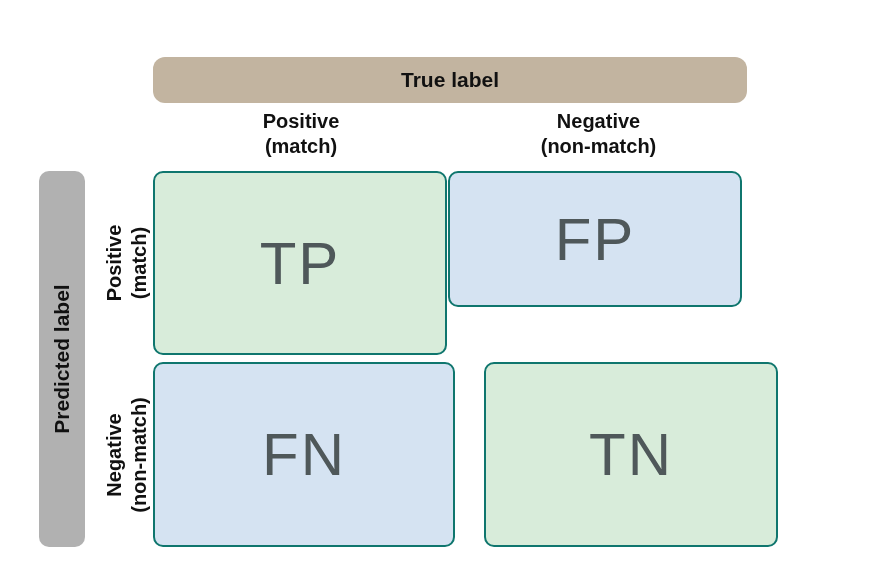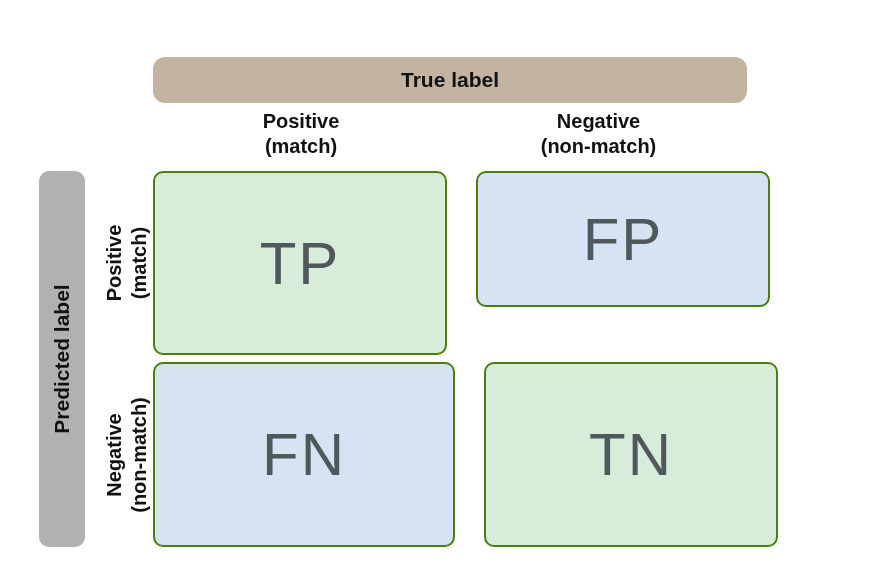--- a/index.html
+++ b/index.html
@@ -56,33 +56,33 @@
     font-size: 20px; font-weight: bold; color: #111111;
     line-height: 25px;
     display: flex; flex-direction: column; justify-content: center;
   }
   .row-head.r1 { left: 34px; top: 237px; }
   .row-head.r2 { left: 34px; top: 429px; }
 
   
   .cell {
     position: absolute;
-    border: 2px solid #4d7c0f;
+    border: 2px solid #0f766e;
     border-radius: 10px;
     box-sizing: border-box;
     display: flex; align-items: center; justify-content: center;
   }
   .cell .cell-label {
     font-size: 60px;
     font-weight: 400;
     letter-spacing: 2px;
     color: #4f585a;
   }
   .cell.tp { left: 153px; top: 171px; width: 294px; height: 184px; }
-  .cell.fp { left: 476px; top: 171px; width: 294px; height: 136px; }
+  .cell.fp { left: 448px; top: 171px; width: 294px; height: 136px; }
   .cell.fn { left: 153px; top: 362px; width: 302px; height: 185px; }
   .cell.tn { left: 452px; top: 362px; width: 294px; height: 185px; margin-left: 32px; }
 </style>
 </head>
 <body>
 
 <div class="stage">
 
   <div class="true-bar" style="background-color: rgb(194, 180, 160);">
     <span>True label</span>

